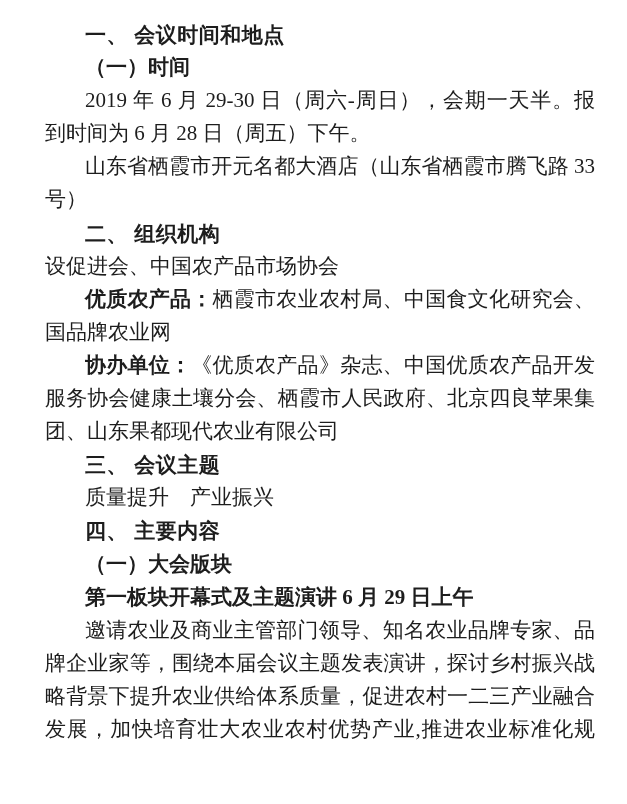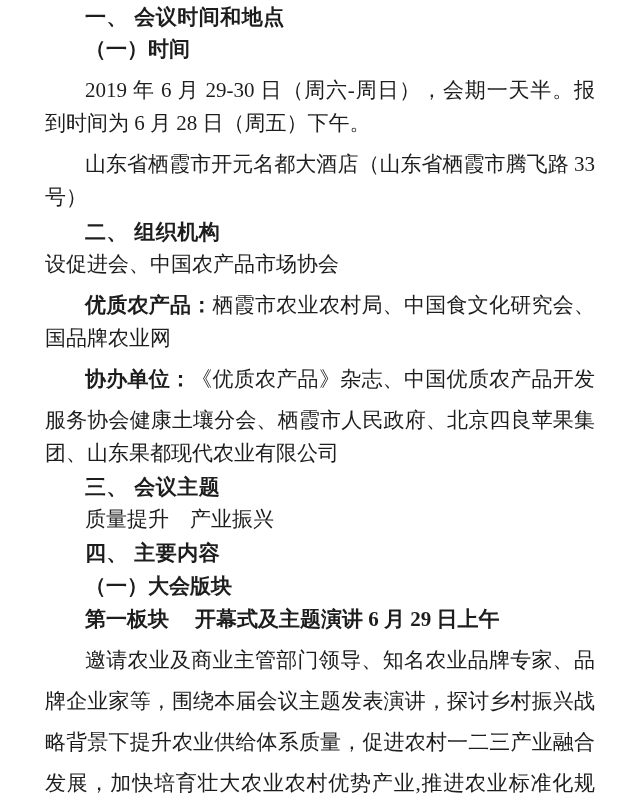--- a/index.html
+++ b/index.html
@@ -6,46 +6,45 @@
   body {
     width:627px; height:804px;
     background:#ffffff;
     color:#1d1d1d;
     font-family:"Liberation Serif","DejaVu Serif",serif;
     overflow:hidden;
   }
   .doc {
     box-sizing:border-box;
     width:627px; height:804px;
-    padding:0 32px 0 45px;
+    padding:18px 32px 0 45px;
   }
   .line {
     height:33.1px;
     line-height:33.1px;
     font-size:21px;
     overflow:hidden;
     white-space:normal;
   }
   .ind { padding-left:40px; }              
   .fill {                                   
     text-align:justify;
     text-align-last:justify;
     text-justify:inter-character;
-    margin-top:8px;
   }
   .h1 {
     font-family:"Liberation Sans","DejaVu Sans",sans-serif;
     font-weight:bold;
     font-size:21px;
     letter-spacing:0.5px;
   }
   .h2 { font-weight:bold; }
   .h3 { font-weight:bold; }
   .lbl { font-weight:bold; }
-  .gap { margin-right:26px; }               
+  .gap { }               
 </style>
 </head>
 <body>
 
 <div class="doc">
 
   <div class="line h1 ind">一、 会议时间和地点</div>
   <div class="line h2 ind">（一）时间</div>
   <div class="line ind fill">2019 年 6 月 29-30 日（周六-周日），会期一天半。报</div>
   <div class="line">到时间为 6 月 28 日（周五）下午。</div>

